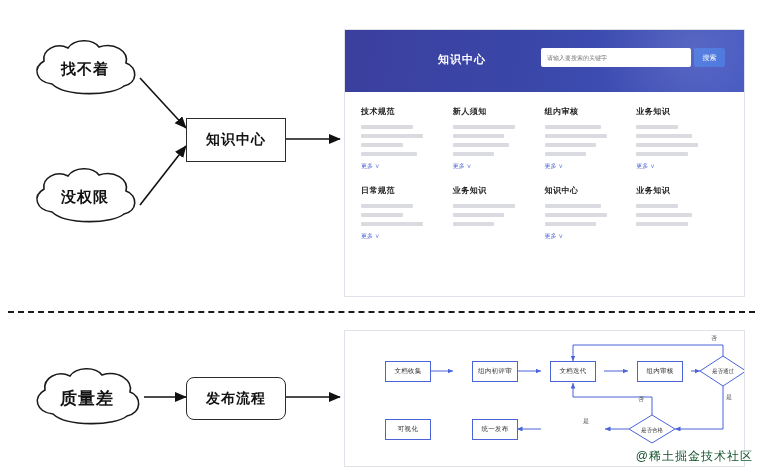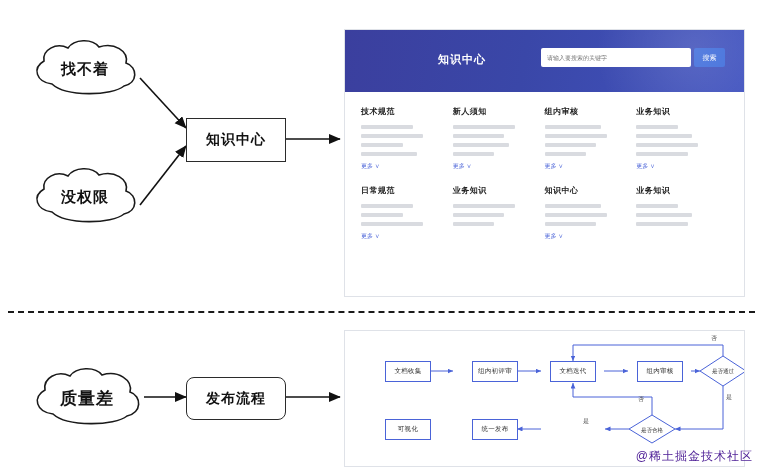--- a/index.html
+++ b/index.html
@@ -223,21 +223,21 @@
     position: absolute;
     font-size: 6px;
     color: #444;
   }
   
   .watermark {
     position: absolute;
     right: 10px;
     bottom: 6px;
     font-size: 12px;
-    color: #4c1d95;
+    color: #14532d;
     letter-spacing: 1px;
     z-index: 30;
   }
 </style>
 </head>
 <body>
 
 <div class="canvas">
 
   <div class="divider"></div>

